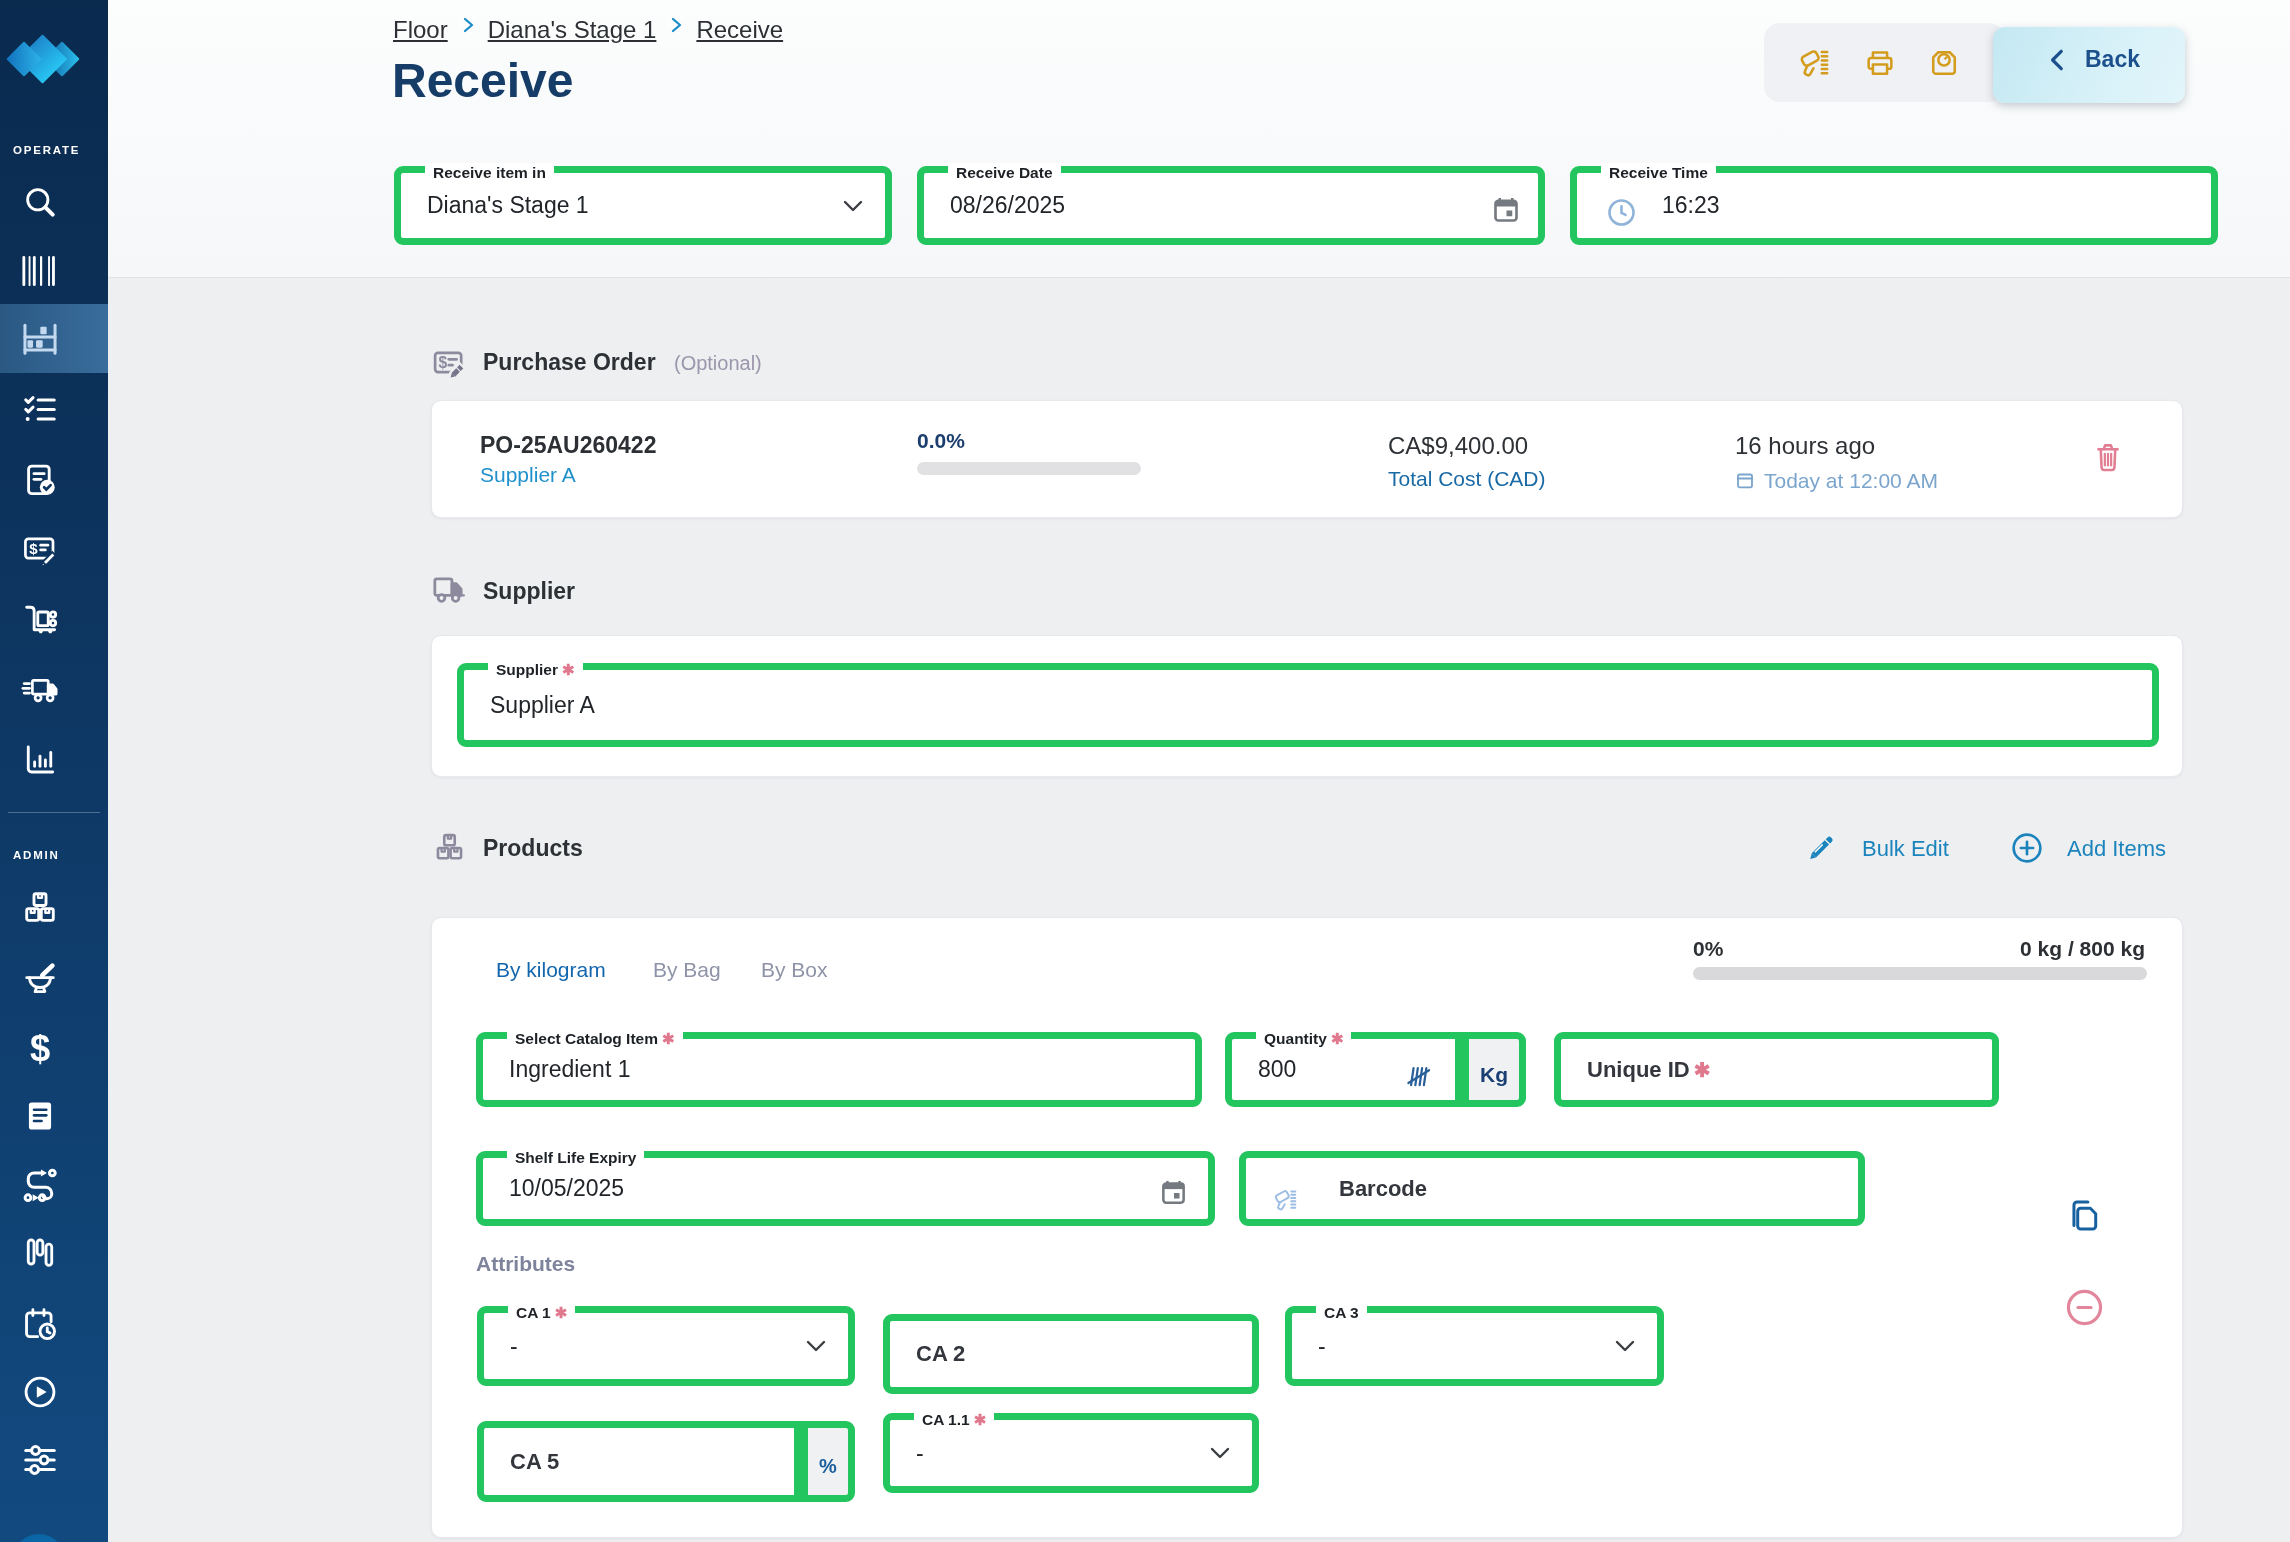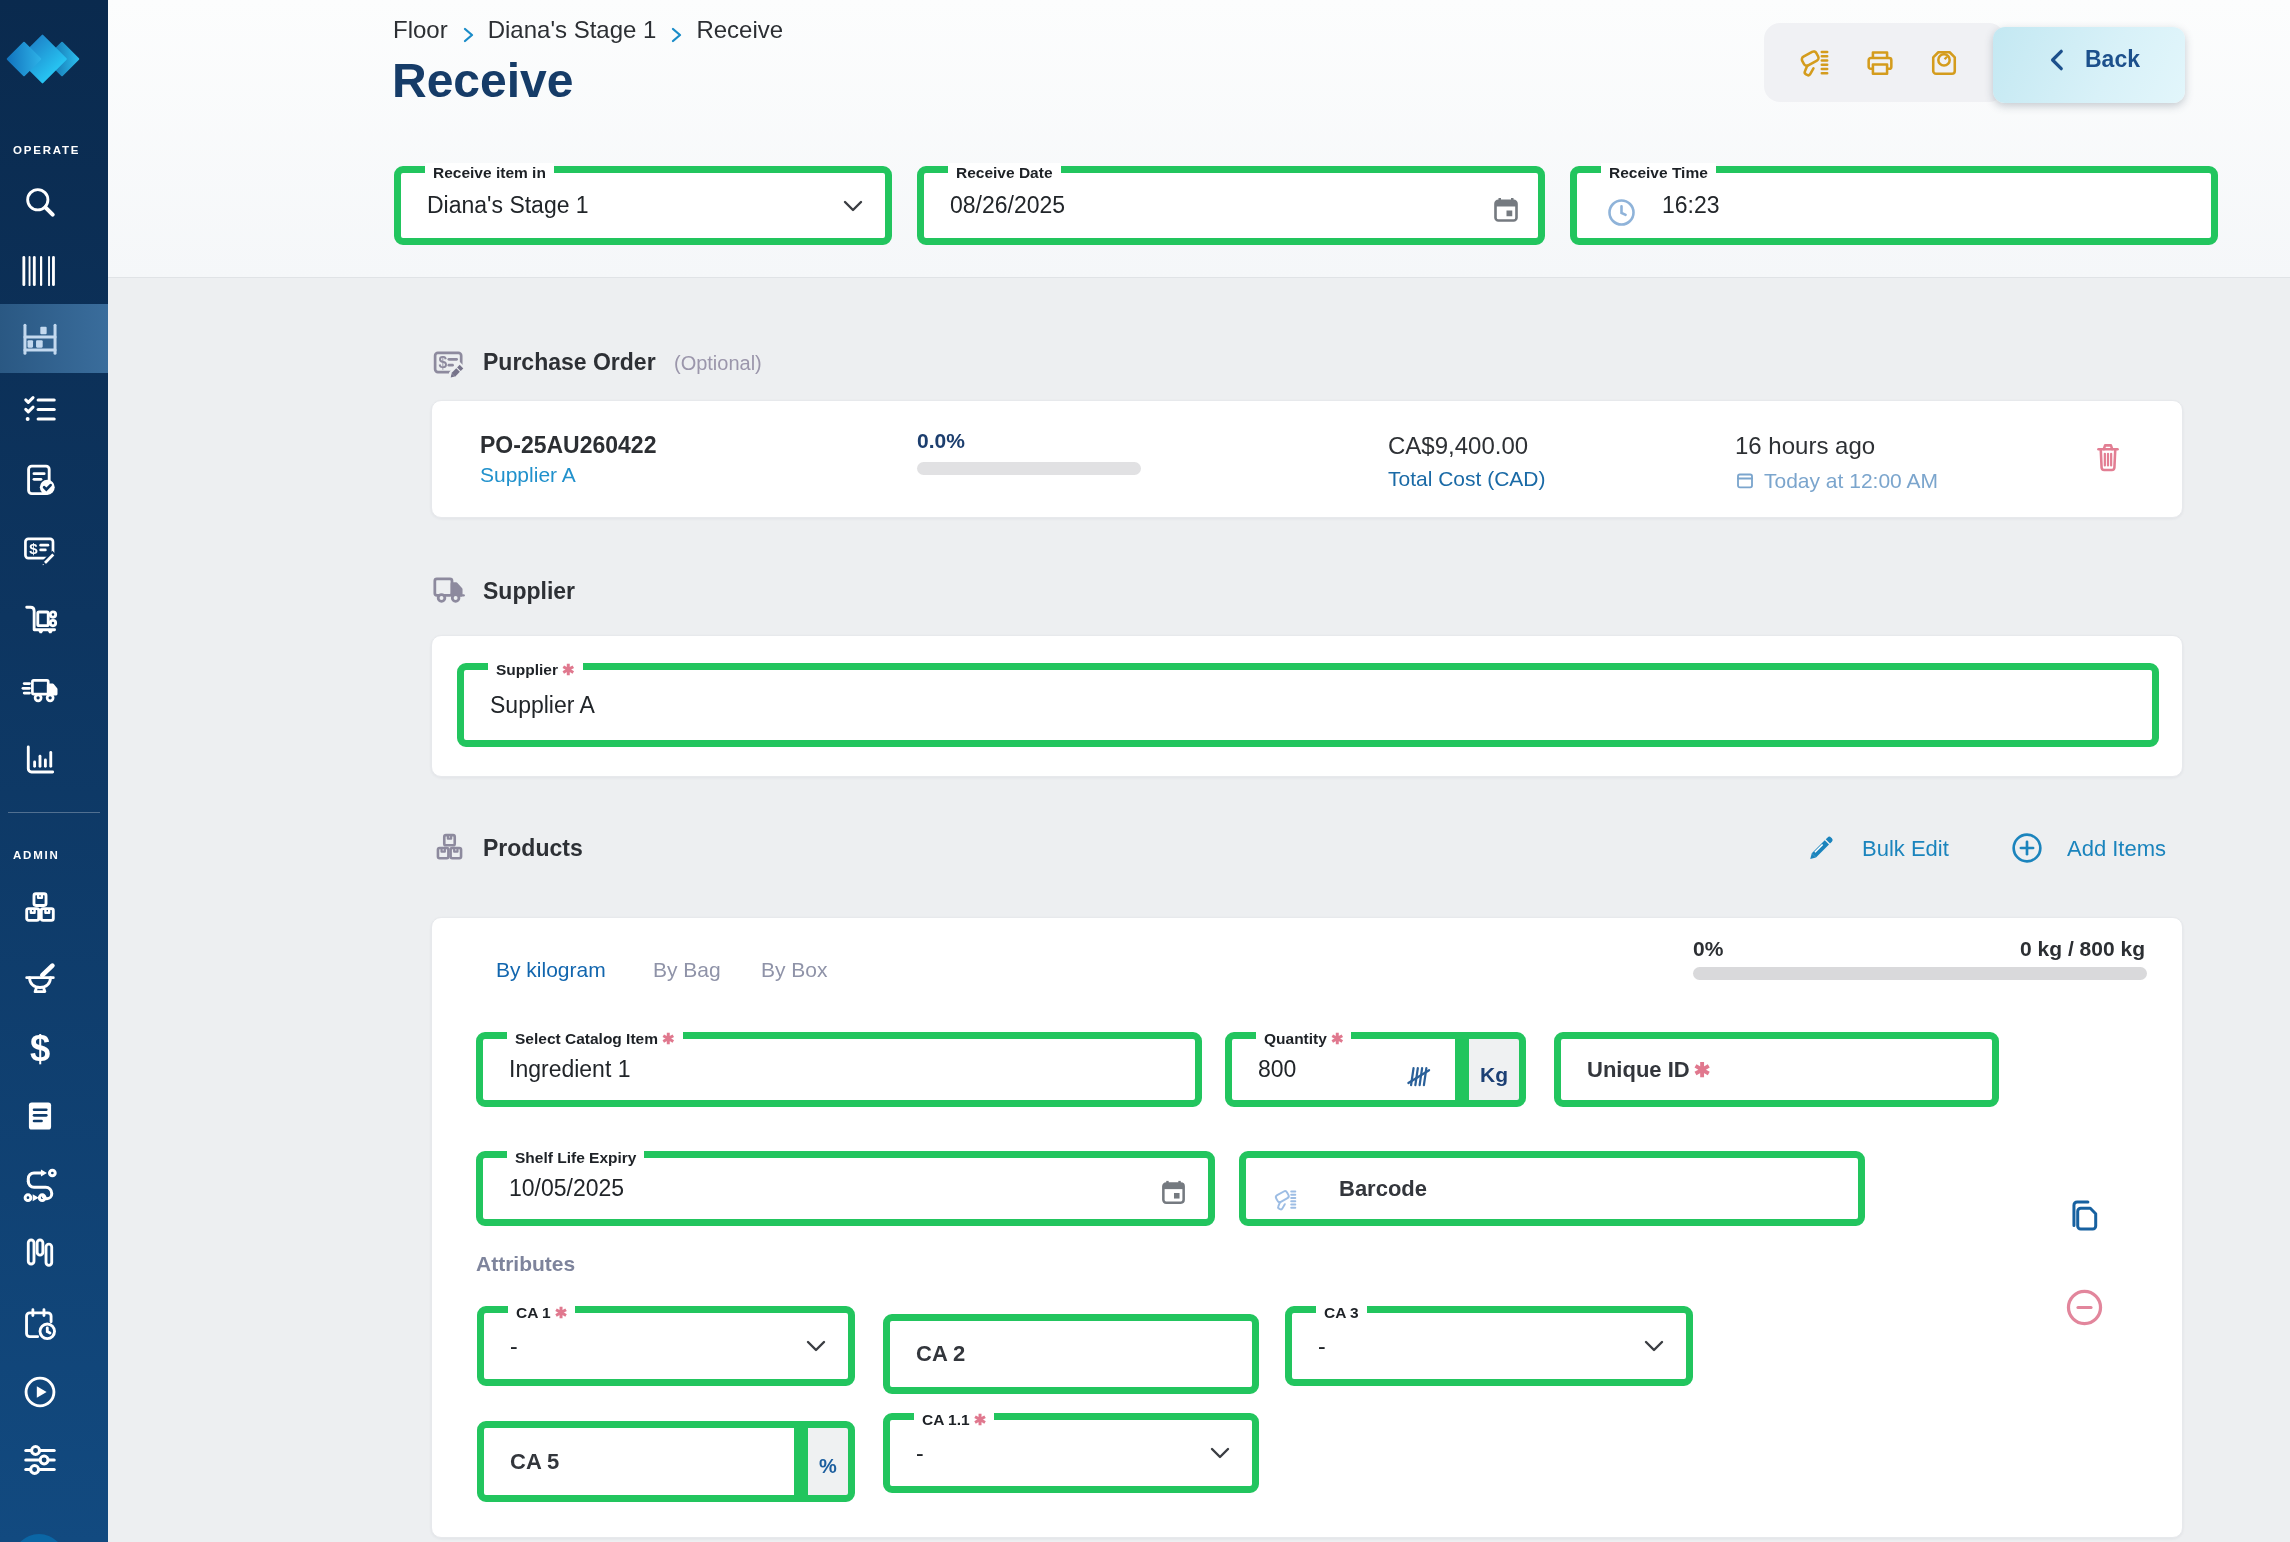--- a/index.html
+++ b/index.html
@@ -196,21 +196,21 @@
       <path d="M3 6 H21"></path>
         <circle cx="9.2" cy="6" r="2.5" fill="#11426f" stroke-width="1.9"></circle>
       <path d="M3 12 H21"></path>
         <circle cx="14.6" cy="12" r="2.5" fill="#11426f" stroke-width="1.9"></circle>
       <path d="M3 18 H21"></path>
         <circle cx="8.6" cy="18" r="2.5" fill="#13477b" stroke-width="1.9"></circle>
     </svg>
     <div style="position:absolute;left:13px;top:1534px;width:52px;height:52px;border-radius:50%;background:#0b66a5;"></div>
   </div>
 
-  <div class="crumb" style="display:flex;align-items:flex-end;">Floor<svg class="csep" width="14" height="18" viewBox="0 0 14 18" fill="none" stroke="#1a8cc8" stroke-width="2.3" stroke-linecap="round" stroke-linejoin="round" style="margin:0 13px;">
+  <div class="crumb" style="display:flex;align-items:flex-start;text-decoration:underline;">Floor<svg class="csep" width="14" height="18" viewBox="0 0 14 18" fill="none" stroke="#1a8cc8" stroke-width="2.3" stroke-linecap="round" stroke-linejoin="round" style="margin:0 13px;">
         <path d="M4 3 L11 9 L4 15"></path>
       </svg>Diana's Stage 1<svg class="csep" width="14" height="18" viewBox="0 0 14 18" fill="none" stroke="#1a8cc8" stroke-width="2.3" stroke-linecap="round" stroke-linejoin="round" style="margin:0 13px;">
         <path d="M4 3 L11 9 L4 15"></path>
       </svg>Receive</div>
   <div id="title">Receive</div>
   <div id="iconpill">
 
     <svg class="abs" style="left:34px;top:23px;" width="34" height="34" viewBox="0 0 24 24" fill="none" stroke="#d49c1d" stroke-width="1.8" stroke-linecap="round" stroke-linejoin="round">
       <rect x="2.9" y="5.4" width="11.4" height="7" rx="2.2" transform="rotate(-29 8.6 8.9)"></rect>
       <path d="M6.6 13.8 L4.9 17.8 a1.7 1.7 0 0 0 0.75 2.2 l0.8 0.45 a1.7 1.7 0 0 0 2.25 -0.7 l2.2 -3.9"></path>
@@ -402,21 +402,21 @@
     <div class="field" style="left:45px;top:388px;width:378px;height:80px;padding-left:8px;">
       <span class="flabel">CA 1<span class="ast">✱</span></span>
       <span class="fvalue">-</span>
       <svg class="chev" viewBox="0 0 20 12" fill="none" stroke="#3a3d42" stroke-width="2.4" stroke-linecap="round" stroke-linejoin="round">
           <path d="M2 2 L10 10 L18 2"></path>
         </svg>
     </div>
     <div class="field" style="left:451px;top:396px;width:376px;height:80px;">
       <span class="fvalue fbold">CA 2</span>
     </div>
-    <div class="field" style="left:853px;top:388px;width:408px;height:80px;">
+    <div class="field" style="left:853px;top:388px;width:379px;height:80px;">
       <span class="flabel">CA 3</span>
       <span class="fvalue">-</span>
       <svg class="chev" viewBox="0 0 20 12" fill="none" stroke="#3a3d42" stroke-width="2.4" stroke-linecap="round" stroke-linejoin="round">
           <path d="M2 2 L10 10 L18 2"></path>
         </svg>
     </div>
     <div class="field" style="left:45px;top:503px;width:324px;height:81px;border-top-right-radius:0;border-bottom-right-radius:0;padding-left:16px;">
       <span class="fvalue fbold">CA 5</span>
     </div>
     <div class="field" style="left:369px;top:503px;width:54px;height:81px;background:#eff1f2;border-top-left-radius:0;border-bottom-left-radius:0;">

